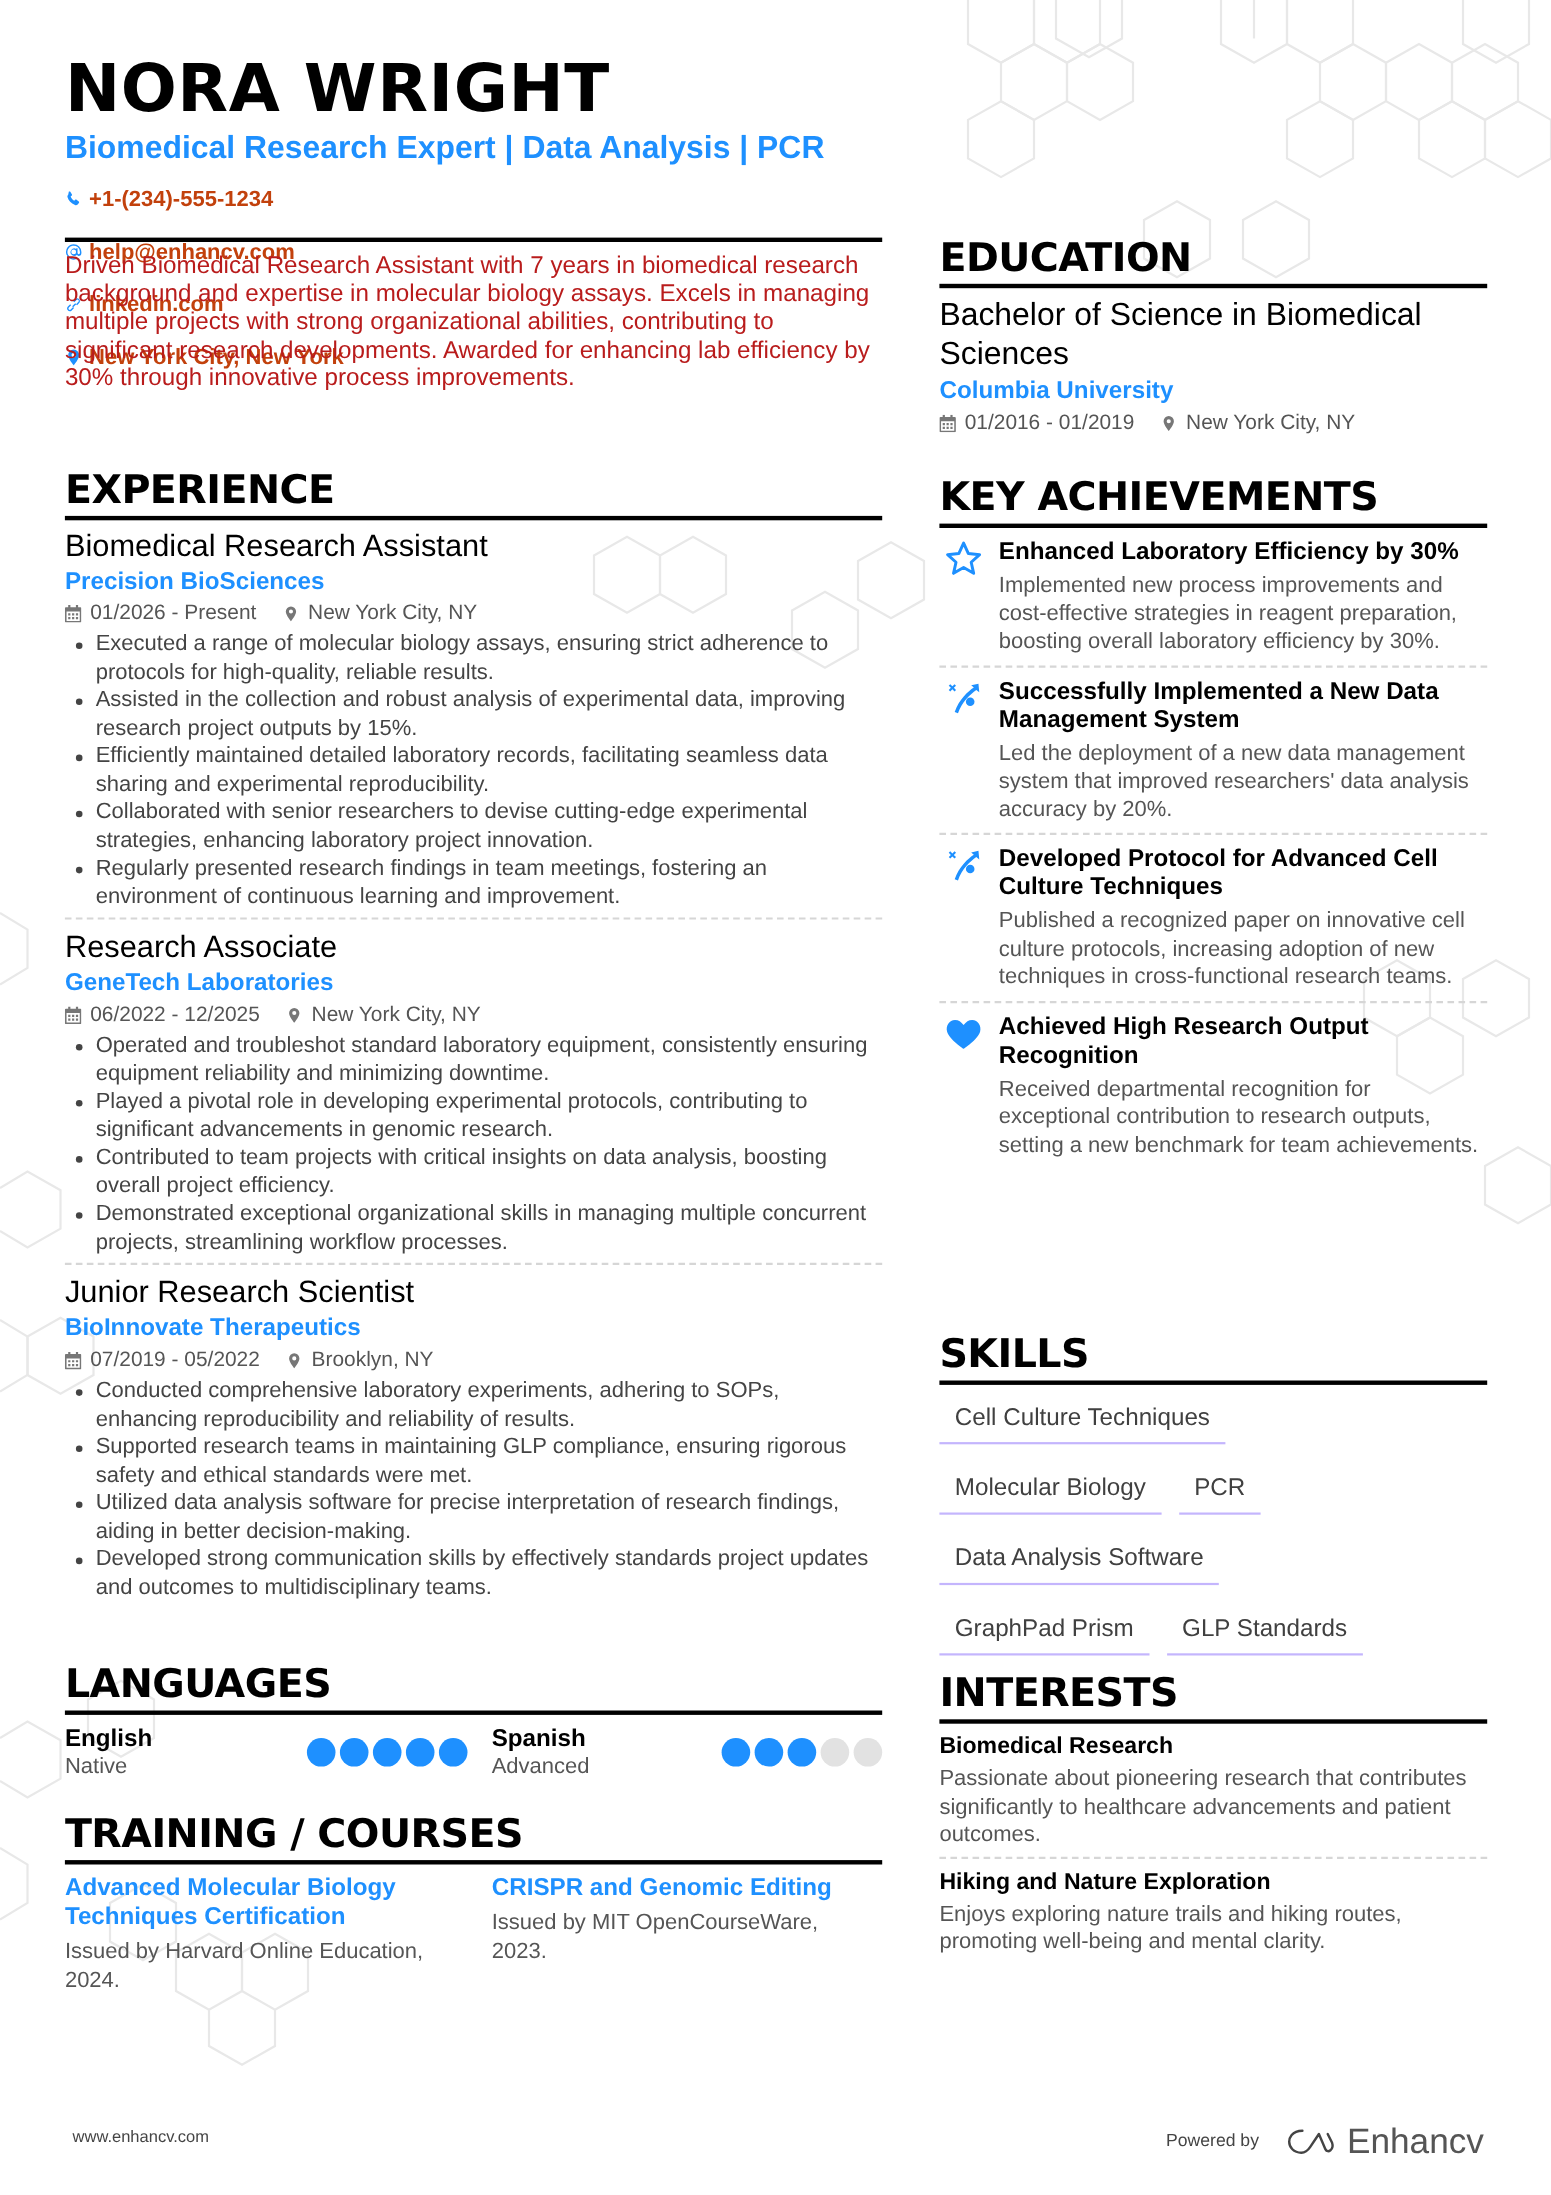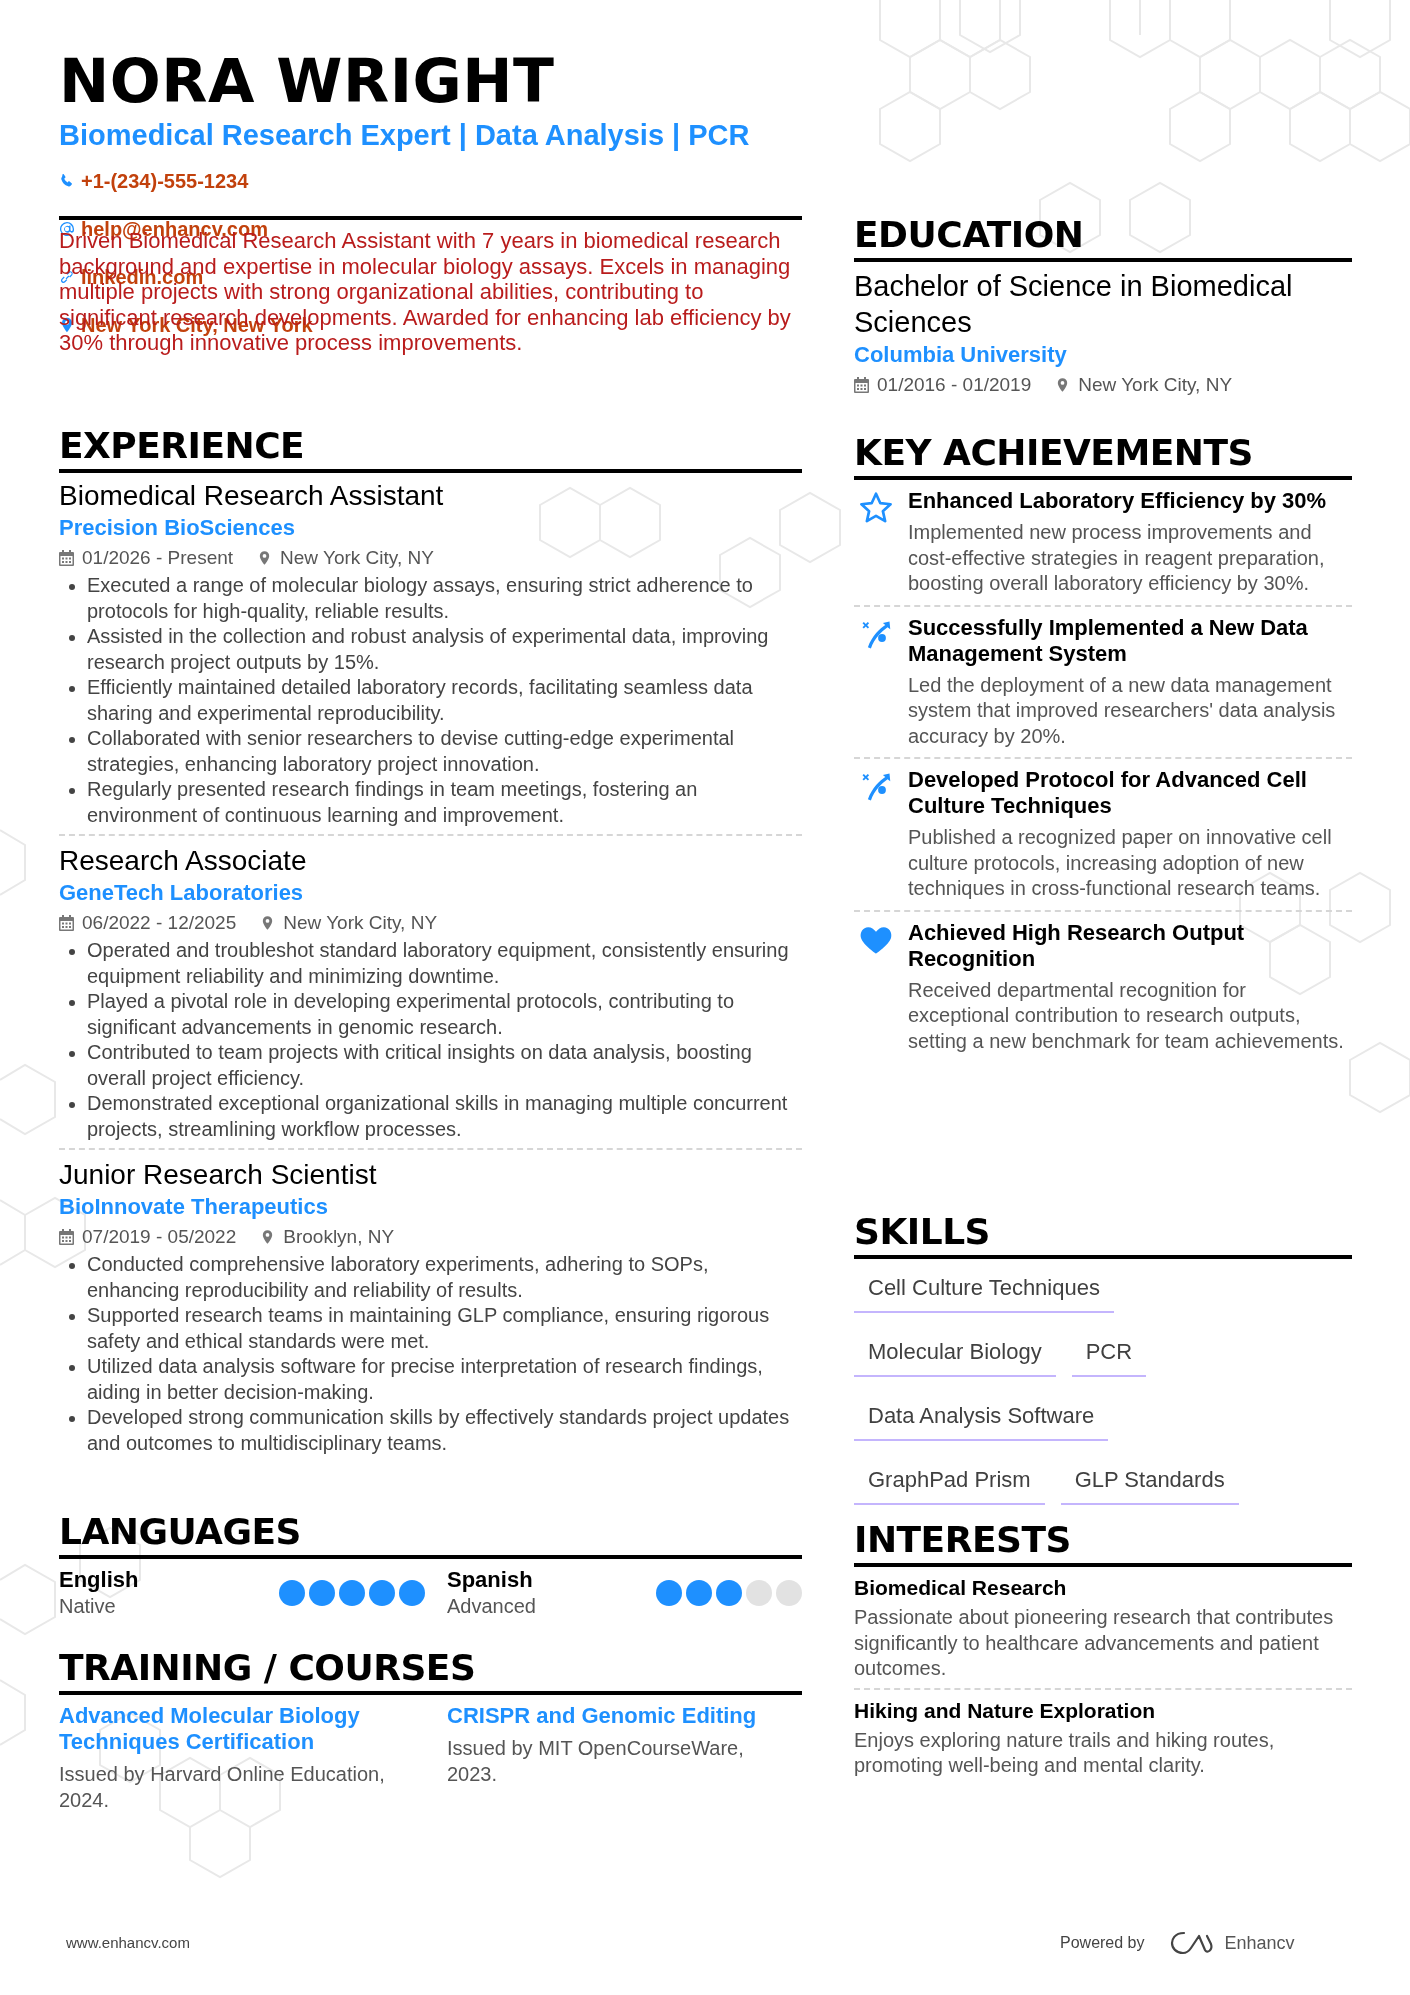--- a/index.html
+++ b/index.html
@@ -66,21 +66,21 @@
   .skills { display: flex; flex-wrap: wrap; column-gap: 16px; row-gap: 20px; margin-top: 10px; }
   .skill { font-size: 22px; font-weight: 400; color: #404040; padding: 6px 14px 10px 14px; border-bottom: 2px solid #c4b5fd; line-height: 26px; }
 
   
   .int-title { font-size: 21px; font-weight: 700; color: #000; line-height: 26px; }
   .int-desc { font-size: 20px; color: #555; line-height: 25.5px; margin-top: 4px; }
 
   
   .footer-left { left: 66px; top: 1934px; font-size: 15px; color: #444; }
   .footer-right { left: 1060px; top: 1928px; display: flex; align-items: center; gap: 24px; font-size: 16px; color: #444; }
-  .logo { display: flex; align-items: center; gap: 10px; font-size: 18px; color: #555; }
+  .logo { display: flex; align-items: center; gap: 10px; font-size: 32px; color: #555; }
   .logo svg { width: 46px; height: 30px; }
 </style>
 </head>
 <body>
 
 <svg class="hexbg" viewBox="0 0 1410 1995" xmlns="http://www.w3.org/2000/svg">
   <defs>
     <pattern id="hex" width="126" height="218" patternUnits="userSpaceOnUse" x="0" y="-40">
       <path d="M31.5 0 L63 18 L63 54 L31.5 72 L0 54 L0 18 Z M94.5 72 L126 90 L126 126 L94.5 144 L63 126 L63 90 Z" fill="none" stroke="#e9e9e9" stroke-width="2"></path>
     </pattern>

